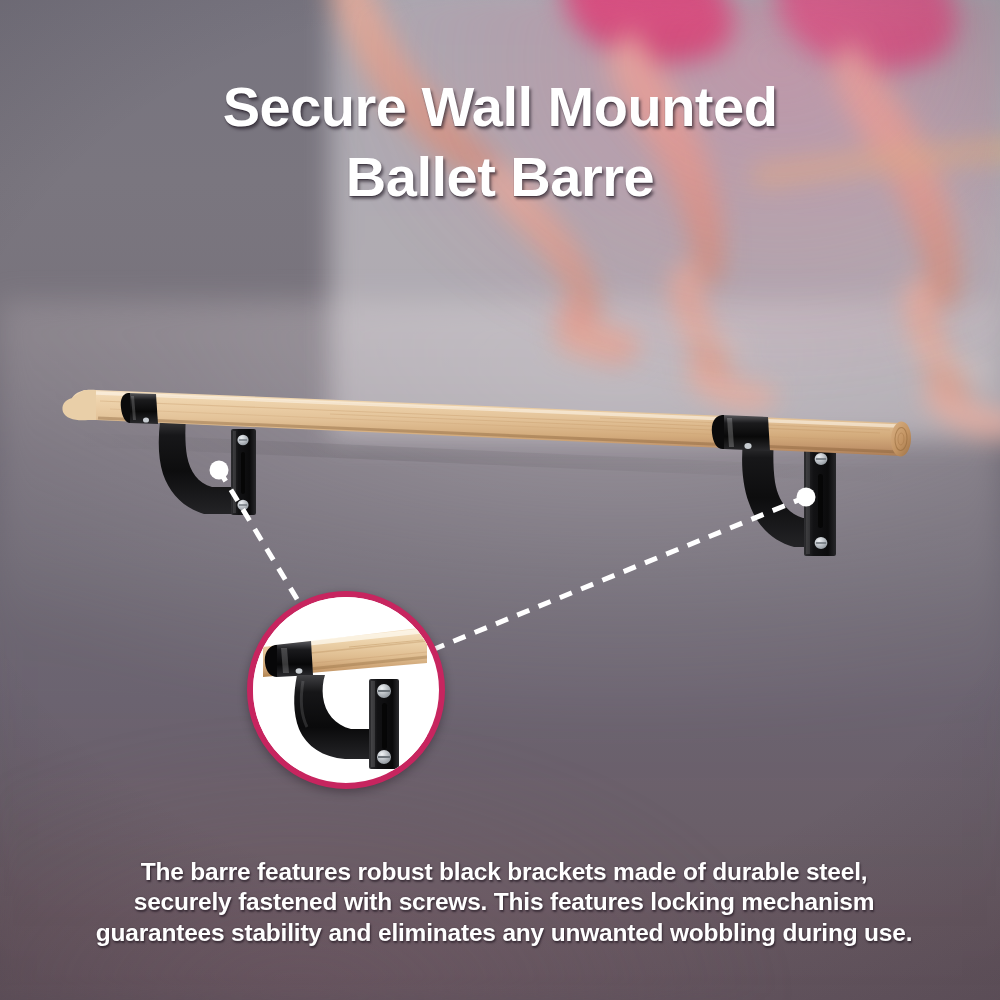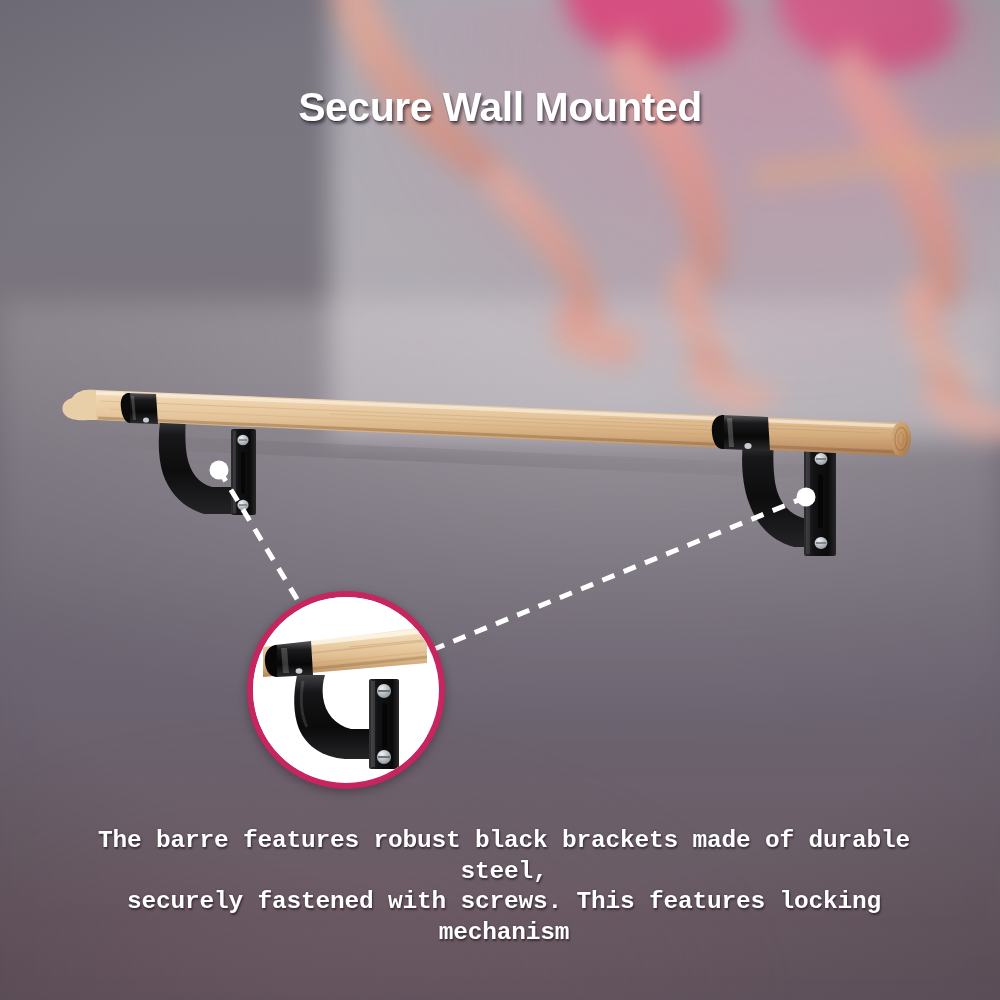--- a/index.html
+++ b/index.html
@@ -74,38 +74,37 @@
     left: 0; right: 0;
     top: 72px;
     text-align: center;
     z-index: 40;
     pointer-events: none;
   }
   .title-line {
     display: block;
     color: #ffffff;
     font-weight: 700;
-    font-size: 41px;
+    font-size: 56px;
     line-height: 70px;
     letter-spacing: -0.5px;
     text-shadow:
       2px 3px 3px rgba(30,22,32,0.55),
       0 1px 1px rgba(40,30,44,0.5);
     font-stretch: condensed;
   }
 
   
   .caption-block {
     position: absolute;
     left: 58px; right: 50px;
     bottom: 52px;
     text-align: center;
     z-index: 40;
     pointer-events: none;
-    font-family: Liberation Mono, monospace;
   }
   .caption-line {
     display: block;
     color: #ffffff;
     font-weight: 700;
     font-size: 24.5px;
     line-height: 30.5px;
     letter-spacing: -0.2px;
     text-shadow:
       1px 2px 2px rgba(32,22,32,0.62),
@@ -446,20 +445,22 @@
         <path d="M125,94 L137,94" stroke="#6d747a" stroke-width="1.8"></path>
         <path d="M125,160 L137,160" stroke="#6d747a" stroke-width="1.8"></path>
       </g>
     </svg>
   </div>
 
   <div class="vignette"></div>
 
   <div class="title-block">
     <span class="title-line">Secure Wall Mounted</span>
+    <span class="title-line">Ballet Barre</span>
   </div>
 
   <div class="caption-block">
     <span class="caption-line">The barre features robust black brackets made of durable steel,</span>
     <span class="caption-line">securely fastened with screws. This features locking mechanism</span>
+    <span class="caption-line">guarantees stability and eliminates any unwanted wobbling during use.</span>
   </div>
 
 </div>
 
 </body></html>

